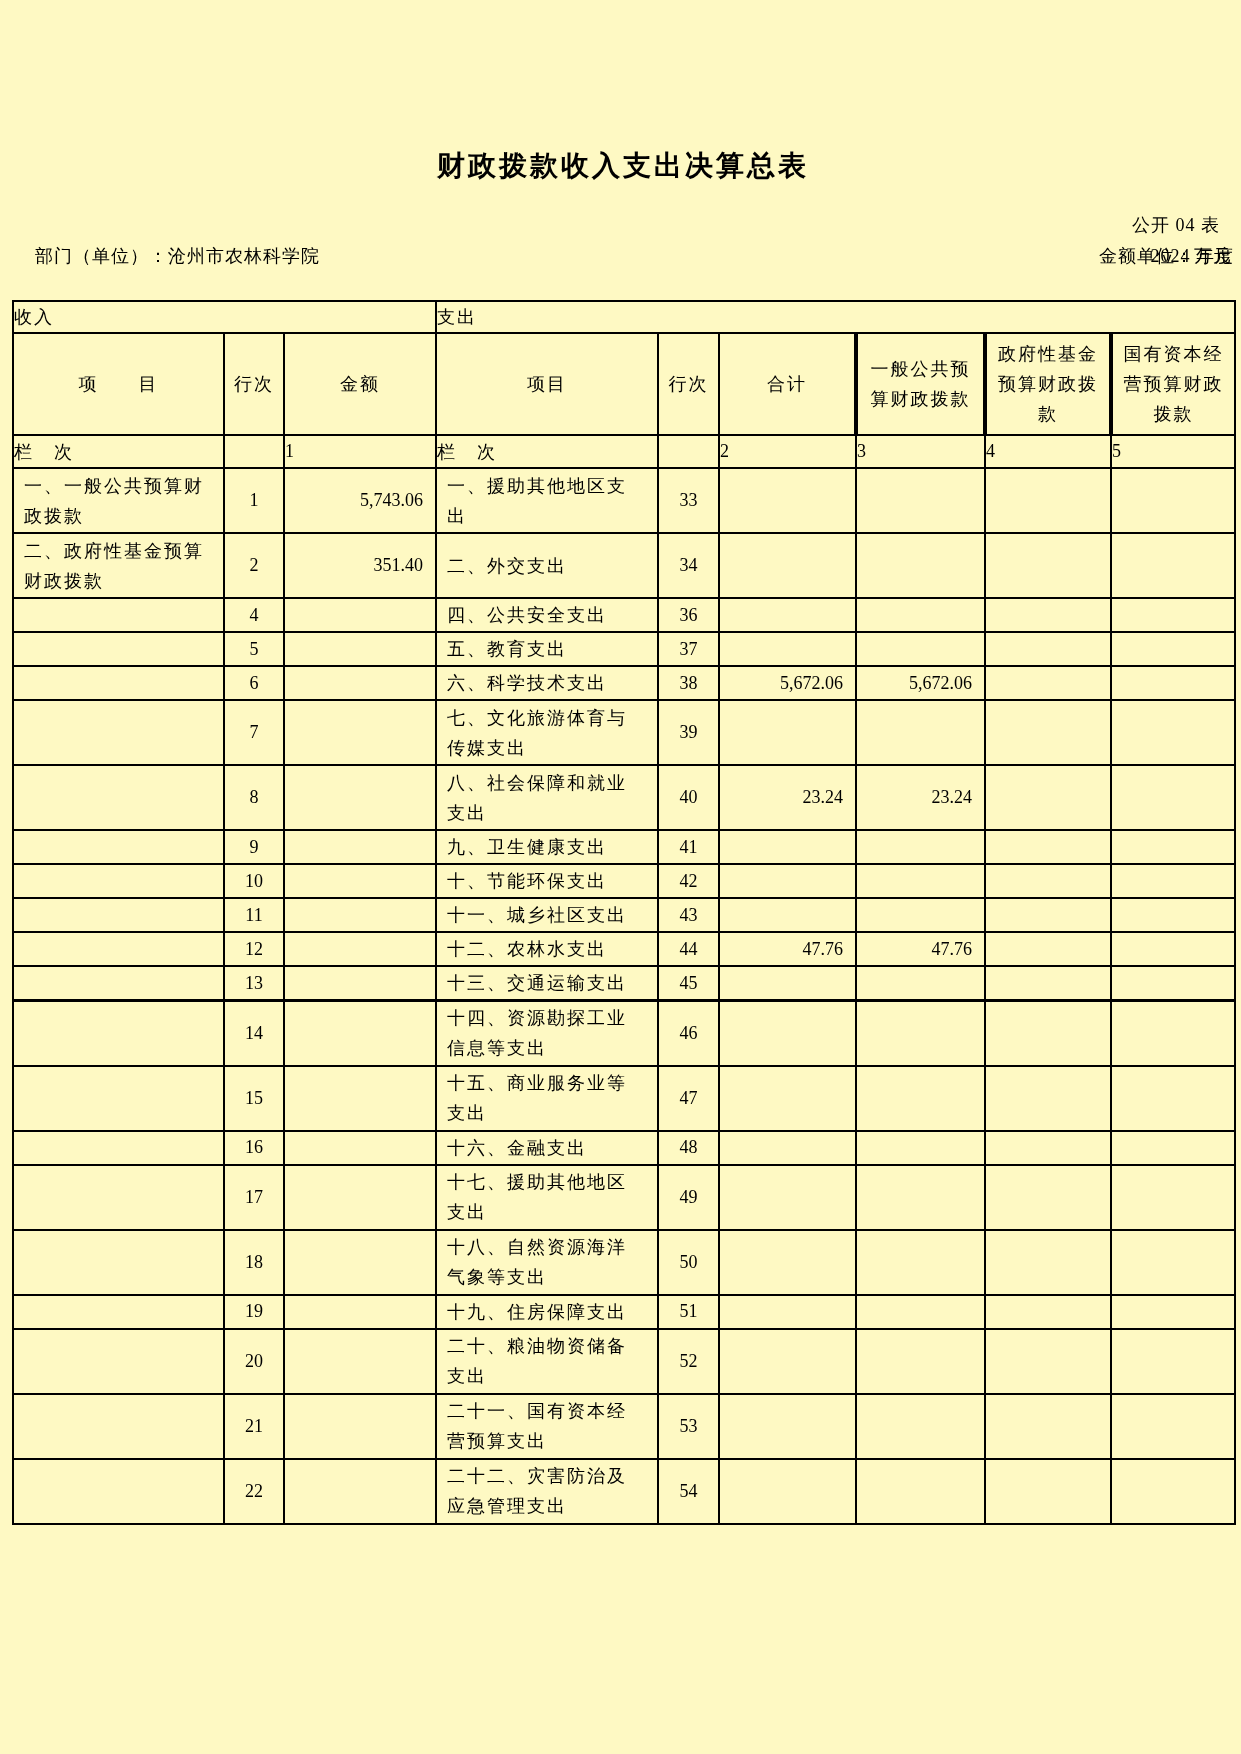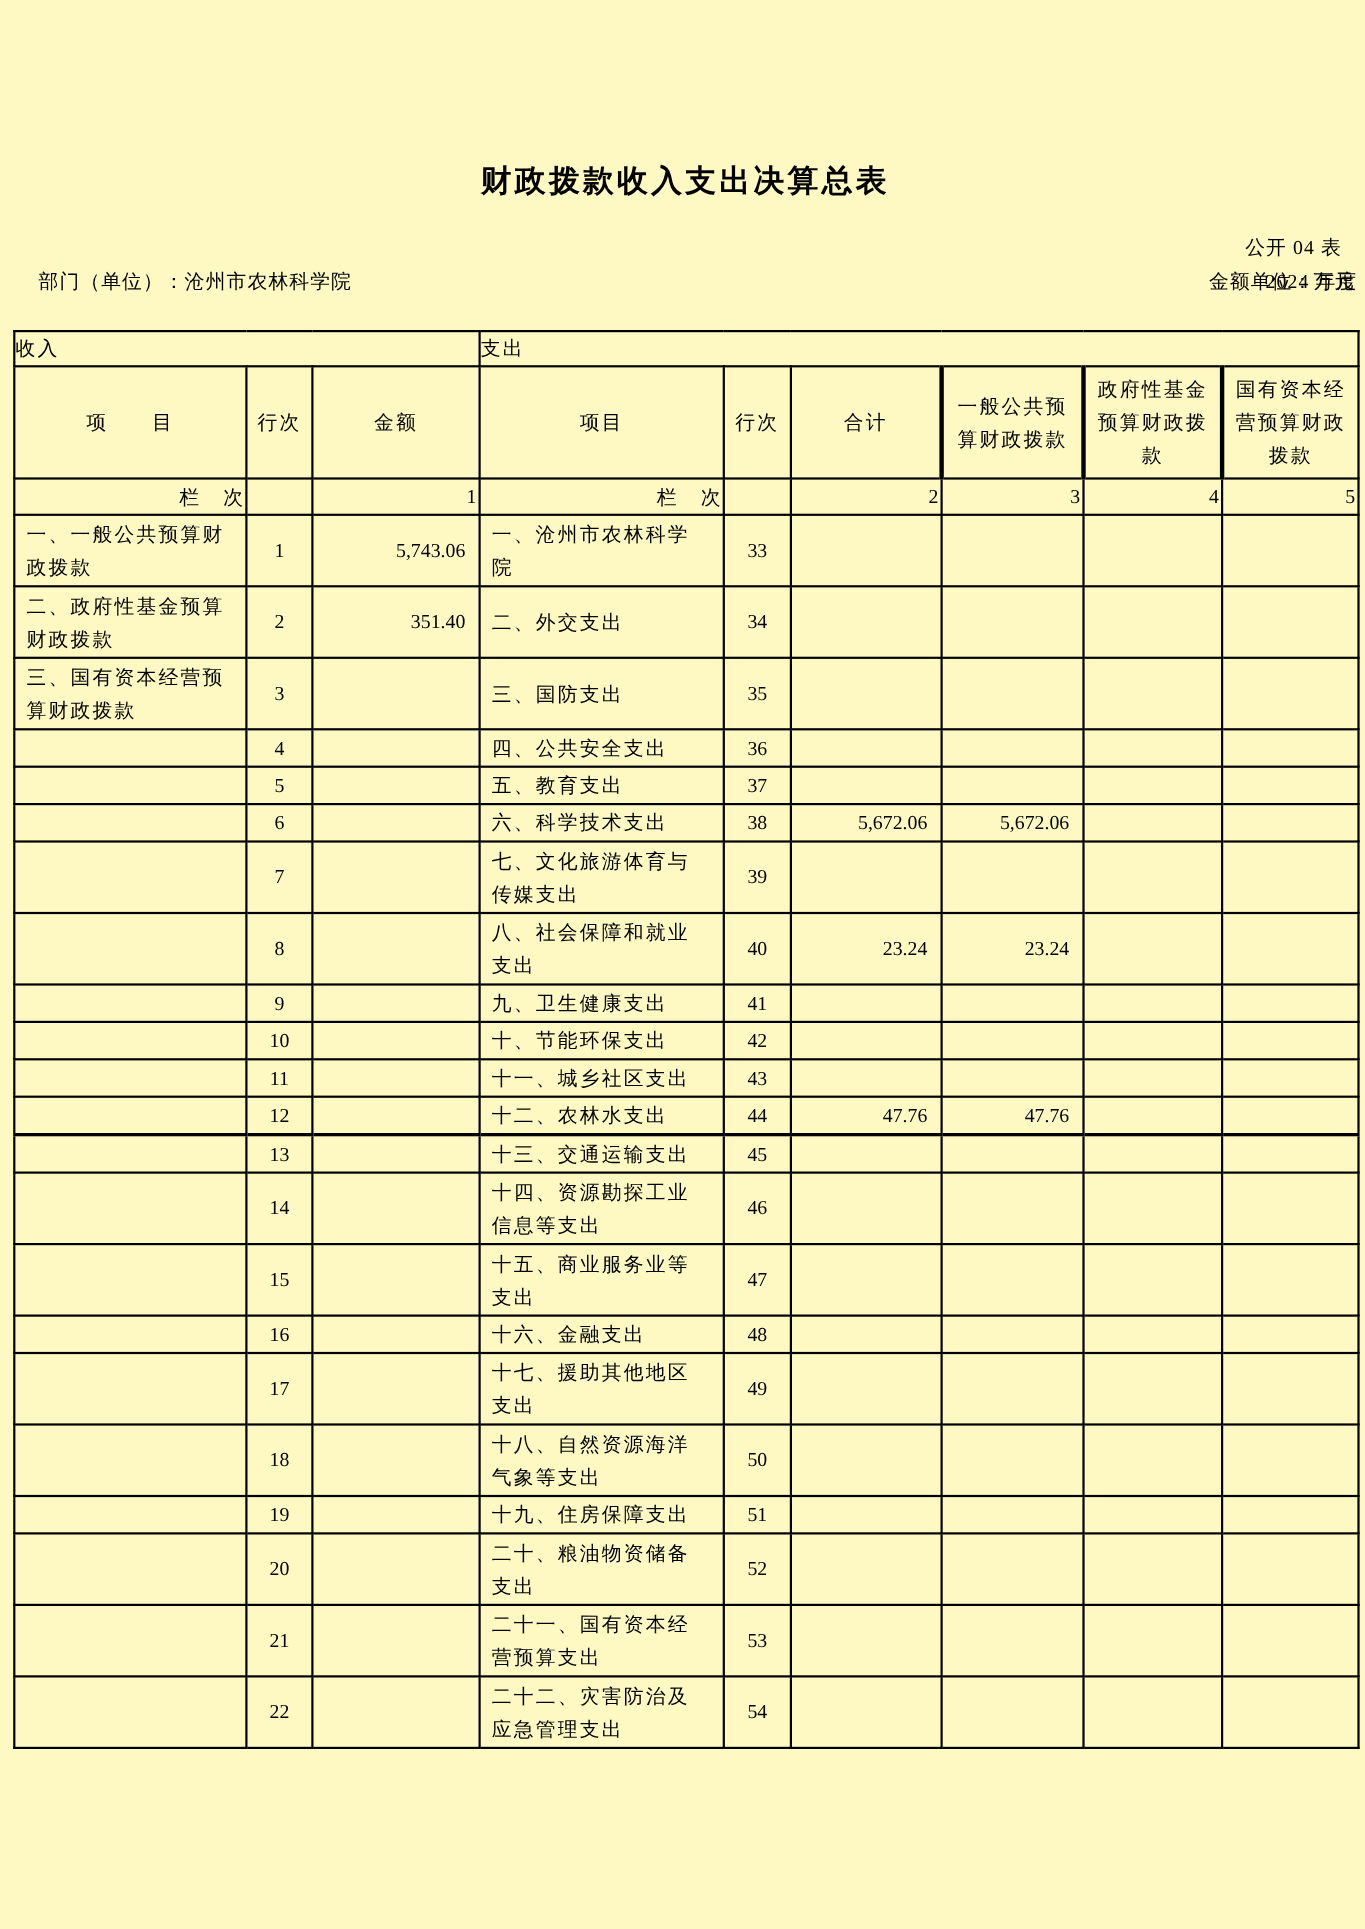--- a/index.html
+++ b/index.html
@@ -57,21 +57,21 @@
   tr.header-row { height:102px; }
   tr.header-row td {
     text-align:center;
     letter-spacing:2px;
     line-height:30px;
     padding:0 6px;
     word-break:break-all;
   }
   tr.header-row td.thick-left { border-left-width:4px; }
   tr.lanci-row { height:33px; }
-  tr.lanci-row td { text-align:right; letter-spacing:2px; }
+  tr.lanci-row td { text-align:left; letter-spacing:2px; }
 
   tbody tr.short { height:33px; }
   tbody tr.tall  { height:65px; }
   tbody td.item {
     text-align:left;
     padding:1px 14px 1px 10px;
     line-height:30px;
     letter-spacing:2px;
     word-break:break-all;
   }
@@ -134,49 +134,38 @@
           <td>3</td>
           <td>4</td>
           <td>5</td>
         </tr>
       </thead>
       <tbody>
           <tr class="tall">
             <td class="item">一、一般公共预算财政拨款</td>
             <td class="num">1</td>
             <td class="val">5,743.06</td>
-            <td class="item">一、沧州市农林科学院</td>
+            <td class="item">一、援助其他地区支出</td>
             <td class="num">33</td>
             <td class="val"></td>
             <td class="val"></td>
             <td class="val"></td>
             <td class="val"></td>
           </tr>
           <tr class="tall">
             <td class="item">二、政府性基金预算财政拨款</td>
             <td class="num">2</td>
             <td class="val">351.40</td>
             <td class="item">二、外交支出</td>
             <td class="num">34</td>
             <td class="val"></td>
             <td class="val"></td>
             <td class="val"></td>
             <td class="val"></td>
           </tr>
-          <tr class="tall">
-            <td class="item">三、国有资本经营预算财政拨款</td>
-            <td class="num">3</td>
-            <td class="val"></td>
-            <td class="item">三、国防支出</td>
-            <td class="num">35</td>
-            <td class="val"></td>
-            <td class="val"></td>
-            <td class="val"></td>
-            <td class="val"></td>
-          </tr>
           <tr class="short">
             <td class="item"></td>
             <td class="num">4</td>
             <td class="val"></td>
             <td class="item">四、公共安全支出</td>
             <td class="num">36</td>
             <td class="val"></td>
             <td class="val"></td>
             <td class="val"></td>
             <td class="val"></td>

